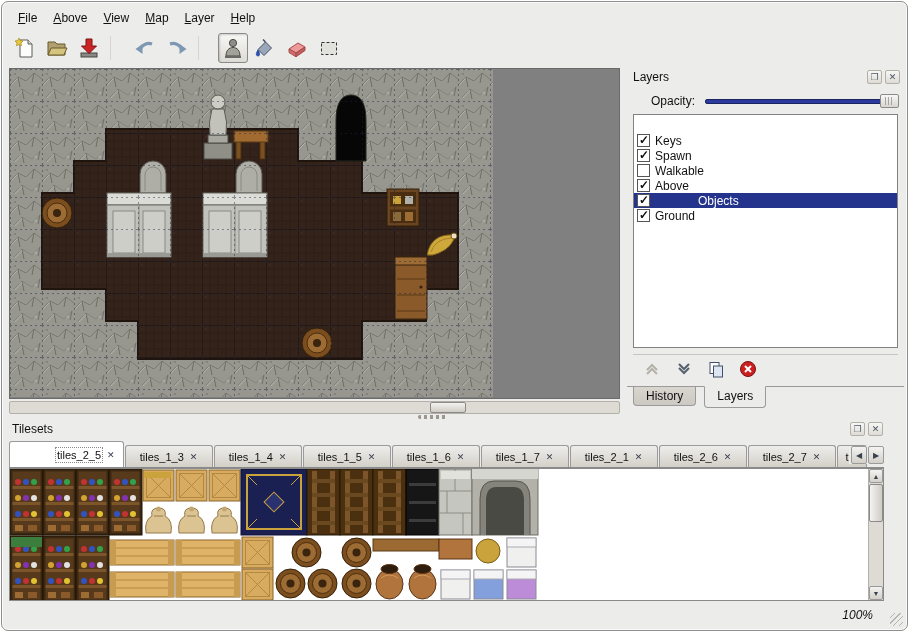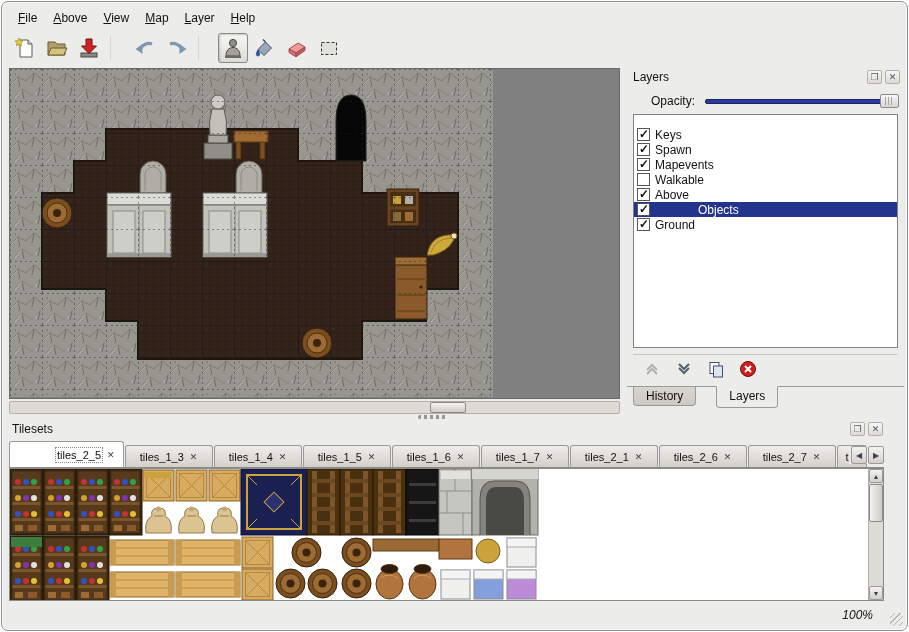--- a/index.html
+++ b/index.html
@@ -39,38 +39,38 @@
               border-radius:2px; margin-left:3px; cursor:default; }
   .opacity-row{ position:absolute; top:24px; left:24px; right:6px; height:18px; display:flex; align-items:center; }
   .slider{ position:relative; flex:1; margin-left:10px; height:14px; }
   .slider-track{ position:absolute; top:5px; left:0; right:0; height:5px;
                  background:#2b3a9c; border:1px solid #1a2560; border-radius:2px; }
   .slider-handle{ position:absolute; right:-1px; top:0; width:19px; height:14px;
                   background:linear-gradient(#f8f8f8,#d8d5cf); border:1px solid #8a8a8a; border-radius:2px; }
   .slider-handle::after{ content:""; position:absolute; inset:2px 4px;
                   background:repeating-linear-gradient(90deg,#a8a5a0 0 1px, transparent 1px 3px); }
   .layer-list{ position:absolute; top:46px; left:6px; right:6px; height:234px;
-               background:#fff; border:1px solid #828282; overflow:hidden; padding-top:12px; }
+               background:#fff; border:1px solid #828282; overflow:hidden; padding-top:18px; }
   .layer-row{ display:flex; align-items:center; height:15px; padding-left:3px; }
   .layer-row.selected{ background:#24348c;gap:43px; }
   .layer-row.selected .layer-label{ color:#fff; }
   .checkbox{ width:13px; height:13px; background:#fff; border:1px solid #555; margin-right:5px;
              position:relative; flex:none; }
   .checkbox.checked::after{ content:"✓"; position:absolute; left:1px; top:-2px; font-size:12px;
              font-weight:bold; color:#101010; }
   .layer-label{ white-space:nowrap; }
   .layer-actions{ position:absolute; top:286px; left:6px; right:6px; height:28px;
                   display:flex; align-items:center; gap:10px; padding-left:8px;
                   border-top:1px solid #c9c6c0; }
   .la-btn{ width:22px; height:22px; border:none; background:transparent; padding:0;
            display:flex; align-items:center; justify-content:center; }
   .south-tabs{ position:absolute; top:318px; left:0; right:0; height:26px;
                border-top:1px solid #9a9a9a; display:flex; padding-left:6px; }
   .stab{ padding:2px 12px 3px; height:19px; background:linear-gradient(#d9d6d0,#ccc9c3);
-         border:1px solid #9a9a9a; border-top:none; border-radius:0 0 4px 4px; margin-right:20px;
+         border:1px solid #9a9a9a; border-top:none; border-radius:0 0 4px 4px; margin-right:8px;
          font-size:12px; cursor:default; }
   .stab.active{ background:#ececea; height:22px; position:relative; top:-1px;
          border-top:1px solid #ececea; }
   
   .tilesets-panel{ position:absolute; top:418px; left:4px; right:20px; height:183px; }
   .ts-head{ display:flex; align-items:center; height:18px; padding:0 4px 0 6px; }
   .ts-tabs{ position:relative; display:flex; align-items:flex-end; height:28px; margin:2px 3px 0;
             border-bottom:1px solid #8a8a8a; padding-right:36px; overflow:hidden; }
   .ts-tab{ display:flex; align-items:center; justify-content:center; gap:6px;
            min-width:88px; height:22px; padding:0 8px; font-size:11px;
@@ -303,24 +303,20 @@
     <div class="layer-list">
       <div class="layer-row">
         <span class="checkbox checked"></span>
         <span class="layer-label">Keys</span>
       </div>
       <div class="layer-row">
         <span class="checkbox checked"></span>
         <span class="layer-label">Spawn</span>
       </div>
       <div class="layer-row">
-        <span class="checkbox checked"></span>
-        <span class="layer-label">Mapevents</span>
-      </div>
-      <div class="layer-row">
         <span class="checkbox"></span>
         <span class="layer-label">Walkable</span>
       </div>
       <div class="layer-row">
         <span class="checkbox checked"></span>
         <span class="layer-label">Above</span>
       </div>
       <div class="layer-row selected">
         <span class="checkbox checked"></span>
         <span class="layer-label">Objects</span>

